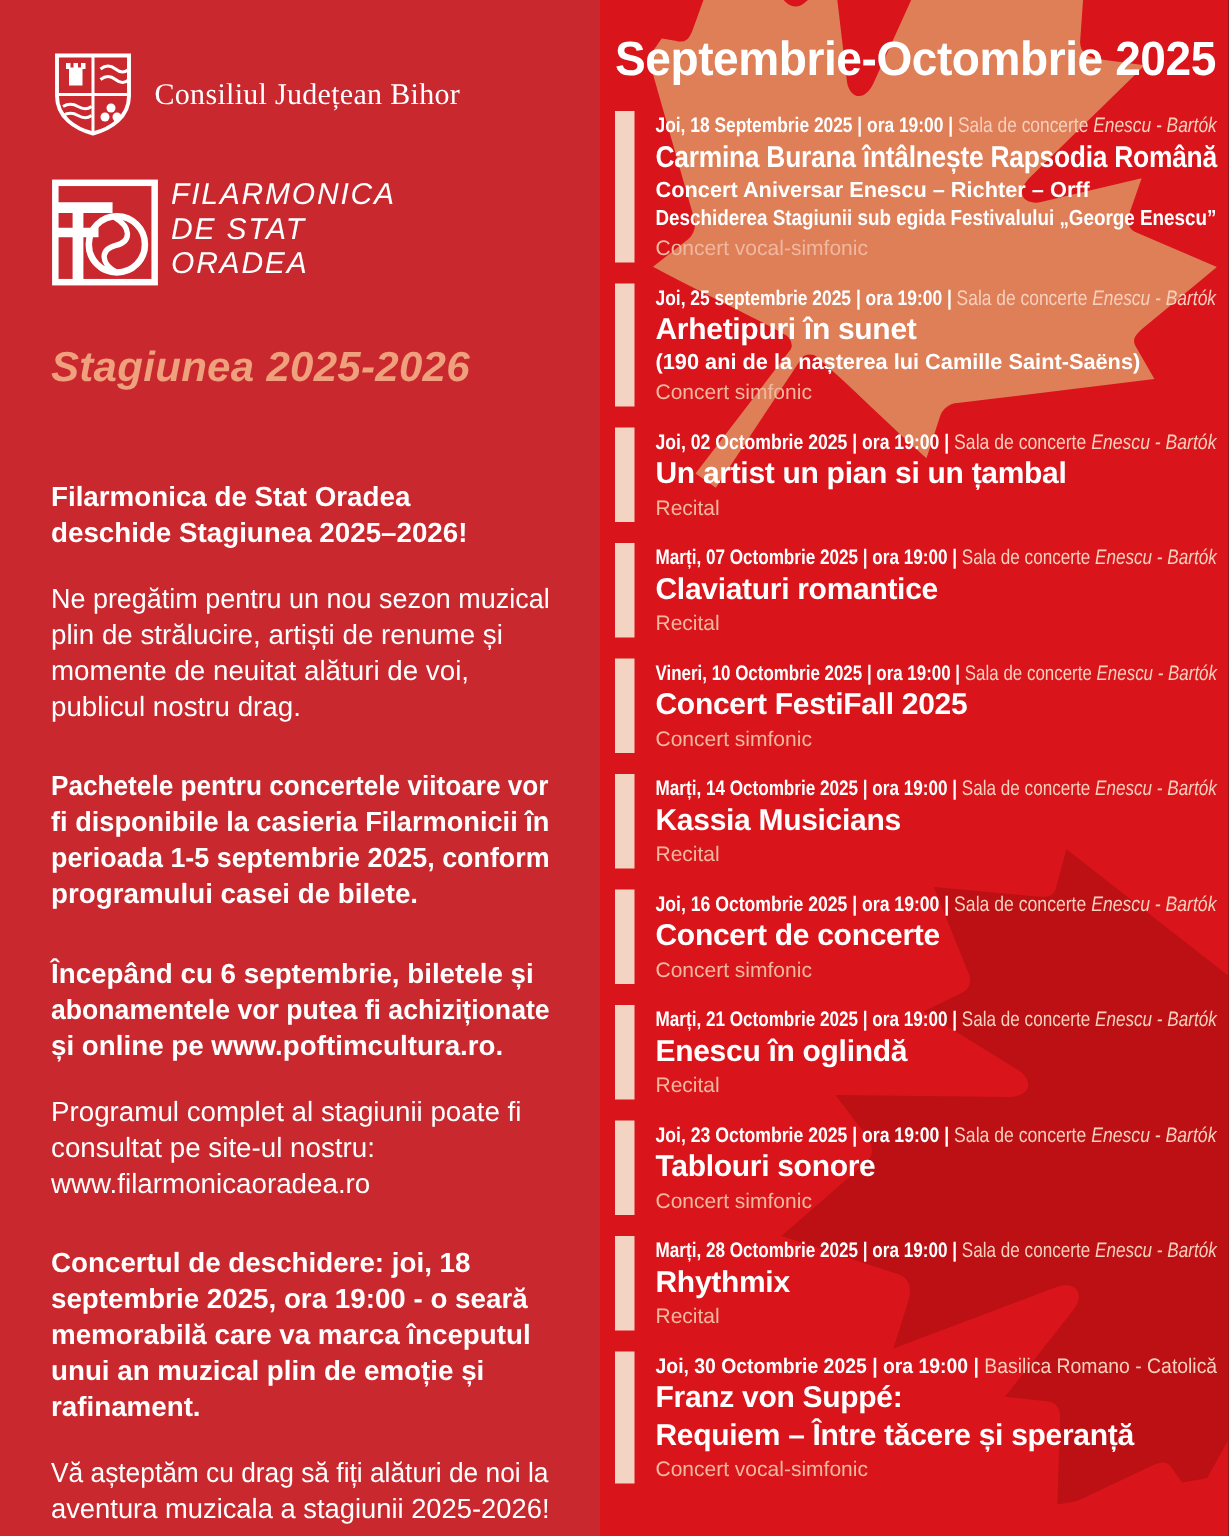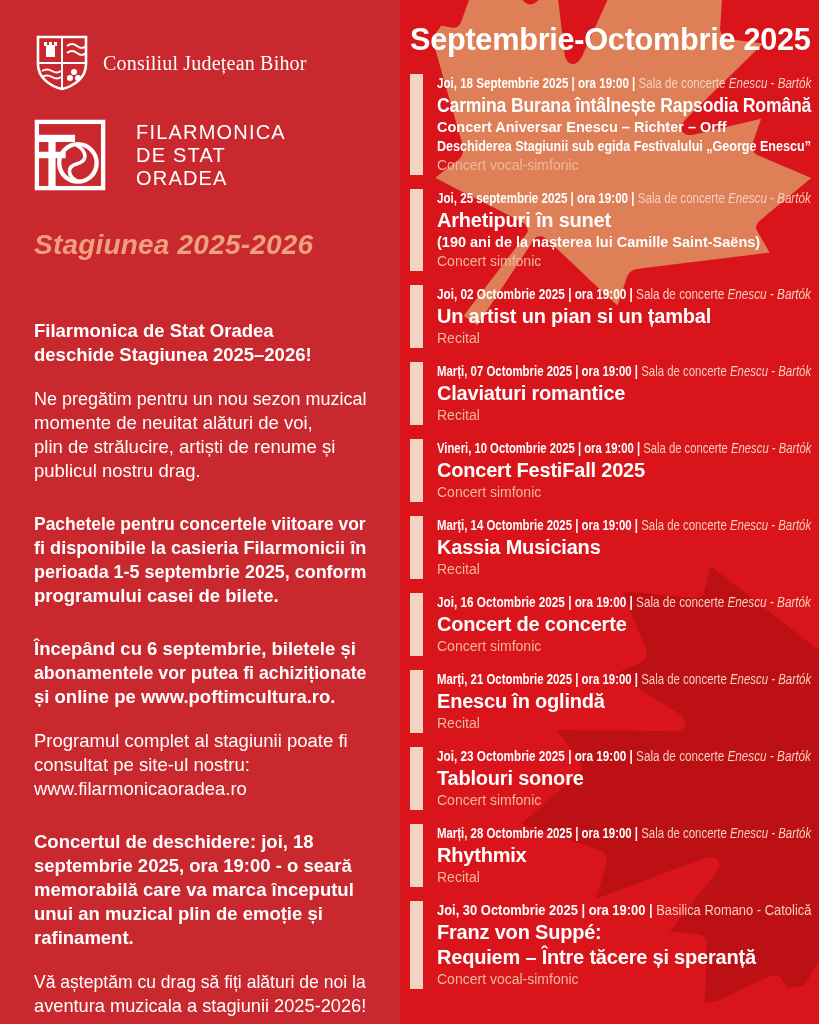--- a/index.html
+++ b/index.html
@@ -15,21 +15,21 @@
   .leaf{position:absolute;z-index:1;pointer-events:none;}
   .leaf-top{left:400px;top:-80px;width:400px;height:455px;transform:rotate(35deg);color:var(--leaf-top,#DE7F58);}
   .leaf-bottom{left:545px;top:530px;width:430px;height:490px;transform:rotate(-100deg);color:var(--leaf-bottom,#BC1015);}
   
   .left-content{position:relative;z-index:2;box-sizing:border-box;padding:34px 34px 0 34px;}
   .right-content{position:relative;z-index:2;box-sizing:border-box;padding:20px 8px 0 10px;}
 
   
   .council{display:flex;align-items:center;gap:13px;}
   .council-name{font-family:"Liberation Serif",serif;font-size:20px;letter-spacing:.2px;}
-  .phil-logo{display:flex;align-items:center;gap:30px;margin-top:27px;}
+  .phil-logo{display:flex;gap:8px;margin-top:27px;font-style:italic;}
   .wordmark{font-size:20px;line-height:23px;letter-spacing:1.2px;font-weight:400;}
   .season{font-size:28px;font-weight:bold;color:var(--accent,#EFA07C);margin:38px 0 0;letter-spacing:.2px;font-style:italic;}
   .paragraphs{margin-top:58px;}
   .paragraph{margin:0 0 20px;}
   .paragraph .fitline{font-size:18.5px;line-height:24px;}
   .paragraph.bold{font-weight:bold;margin-top:29px;}
 
   
   .sched-title{font-size:32px;line-height:38px;font-weight:bold;margin:0 0 16px;letter-spacing:-.3px;}
   .event{display:flex;gap:14px;margin-bottom:14px;}
@@ -98,22 +98,22 @@
 
     <h2 class="season">Stagiunea 2025-2026</h2>
 
     <div class="paragraphs" id="paragraphs">
         <div class="paragraph bold">
           <div class=" fitline"><span>Filarmonica de Stat Oradea</span></div>
           <div class=" fitline"><span>deschide Stagiunea 2025–2026!</span></div>
         </div>
         <div class="paragraph">
           <div class=" fitline"><span style="transform: scaleX(0.97076);">Ne pregătim pentru un nou sezon muzical</span></div>
+          <div class=" fitline"><span>plin de strălucire, artiști de renume și</span></div>
           <div class=" fitline"><span>momente de neuitat alături de voi,</span></div>
-          <div class=" fitline"><span>plin de strălucire, artiști de renume și</span></div>
           <div class=" fitline"><span>publicul nostru drag.</span></div>
         </div>
         <div class="paragraph bold">
           <div class=" fitline"><span style="transform: scaleX(0.943182);">Pachetele pentru concertele viitoare vor</span></div>
           <div class=" fitline"><span style="transform: scaleX(0.979351);">fi disponibile la casieria Filarmonicii în</span></div>
           <div class=" fitline"><span style="transform: scaleX(0.96793);">perioada 1-5 septembrie 2025, conform</span></div>
           <div class=" fitline"><span>programului casei de bilete.</span></div>
         </div>
         <div class="paragraph bold">
           <div class=" fitline"><span>Începând cu 6 septembrie, biletele și</span></div>

